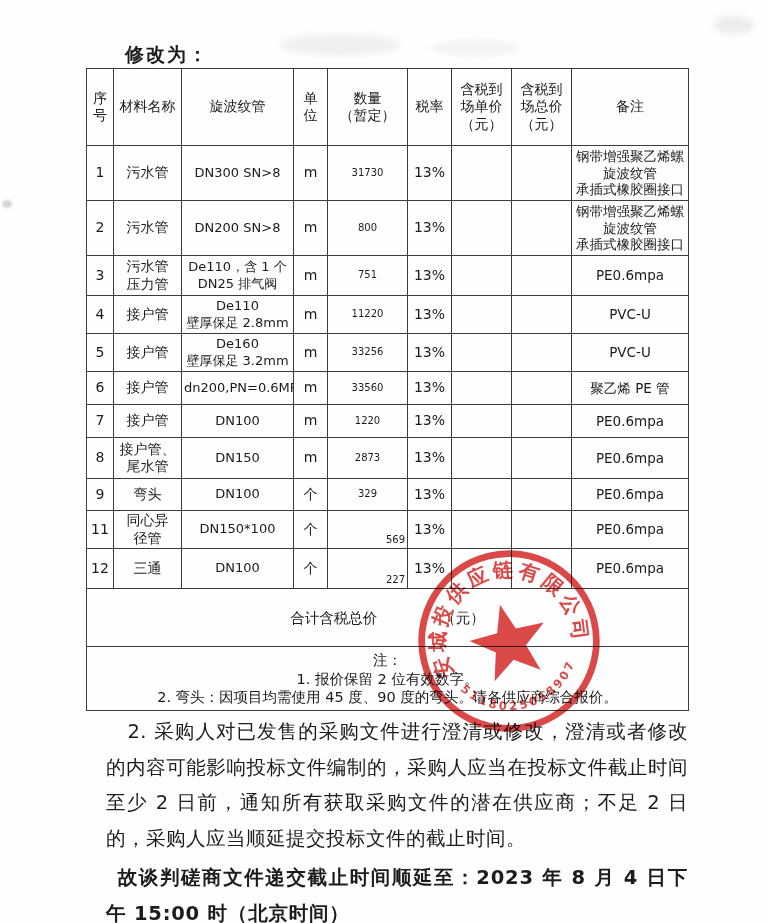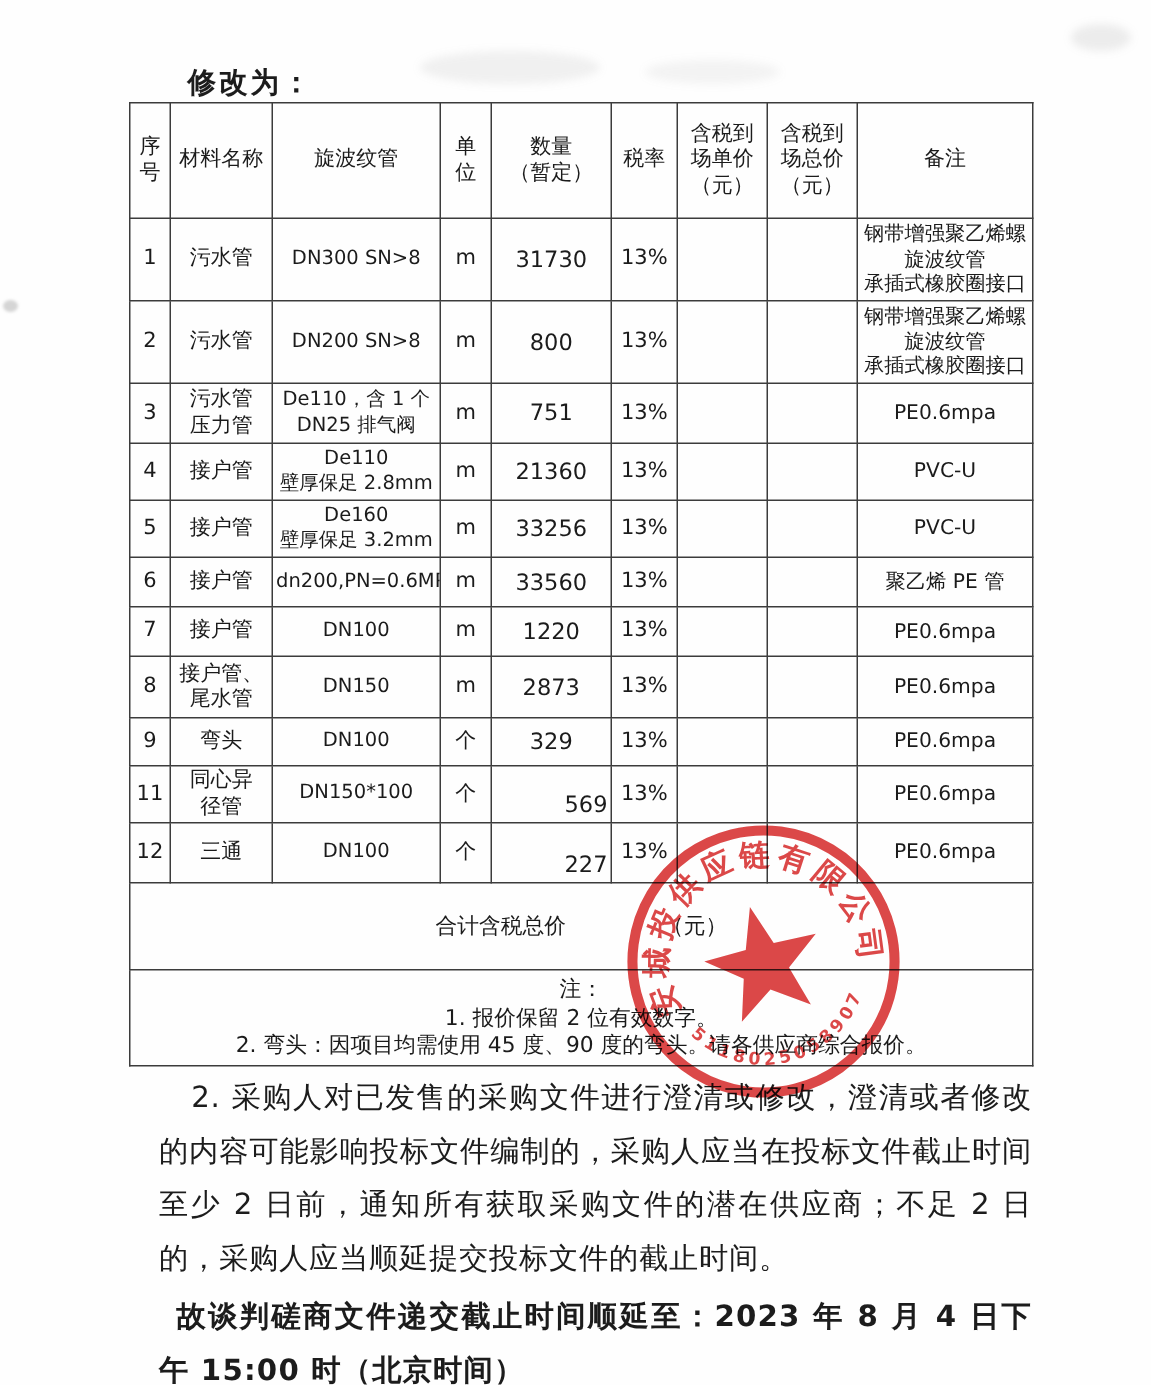--- a/index.html
+++ b/index.html
@@ -28,21 +28,21 @@
     font-size:14px;color:#1b1b1b;
   }
   table.mat th,table.mat td{
     border:1.5px solid #3c3c3c;
     text-align:center;vertical-align:middle;
     padding:1px 2px;white-space:pre-line;line-height:1.25;
     overflow:hidden;
   }
   table.mat th{font-weight:500;font-size:14px;}
   td.spec{font-size:13px;}
-  td.qty{font-size:15px;}
+  td.qty{font-size:10px;}
   td.qty.low{vertical-align:bottom;padding-bottom:2px;text-align:right;}
   td.remark{font-size:13.5px;line-height:1.35;margin-left:12px;}
   tr.total-row td{height:26px;padding:2px 0;}
   .total-line{display:flex;justify-content:center;align-items:center;font-size:14.5px;text-align:center;}
   .total-gap{display:inline-block;width:64px;}
   td.notes-cell{
     text-align:left;font-size:14.5px;line-height:1.42;
     padding:3px 6px 5px 4px;font-weight:500;
   }
 
@@ -143,21 +143,21 @@
         <td></td>
         <td></td>
         <td class="remark">PE0.6mpa</td>
       </tr>
       <tr style="height:38px">
         <td>4</td>
         <td>接户管</td>
         <td class="spec">De110
 壁厚保足 2.8mm</td>
         <td>m</td>
-        <td class="qty">21360</td>
+        <td class="qty">11220</td>
         <td>13%</td>
         <td></td>
         <td></td>
         <td class="remark">PVC-U</td>
       </tr>
       <tr style="height:38px">
         <td>5</td>
         <td>接户管</td>
         <td class="spec">De160
 壁厚保足 3.2mm</td>

